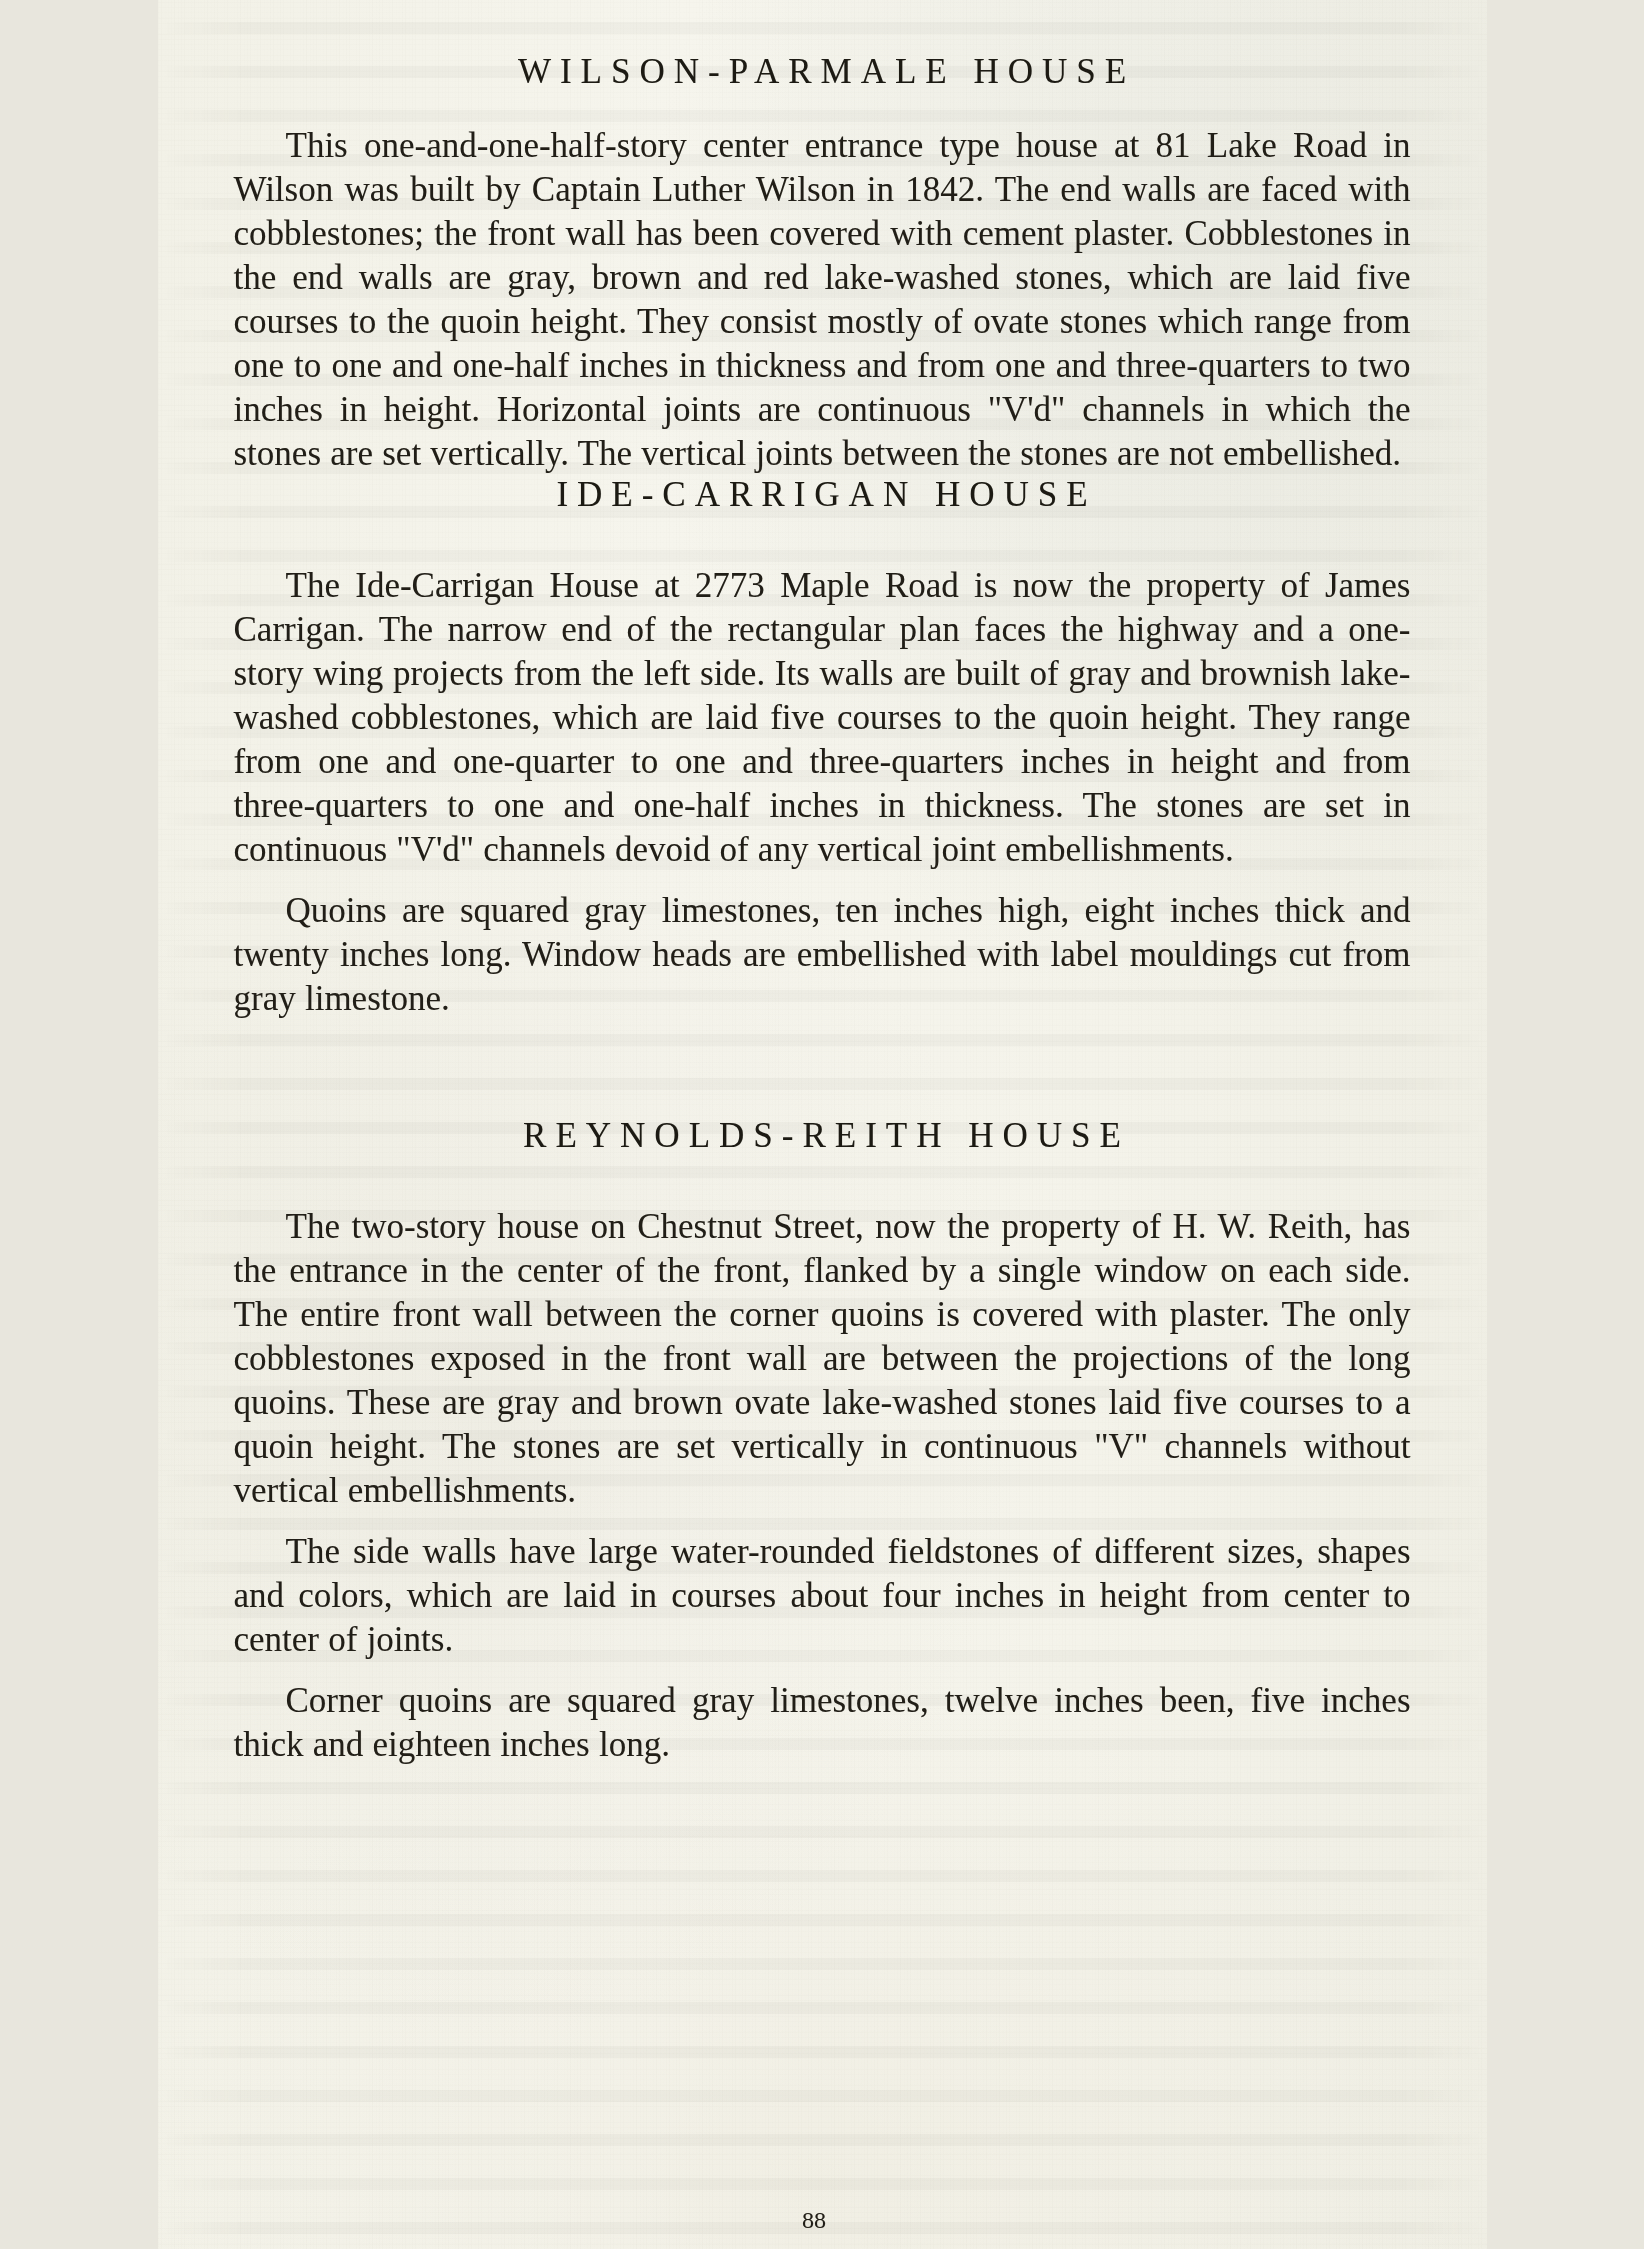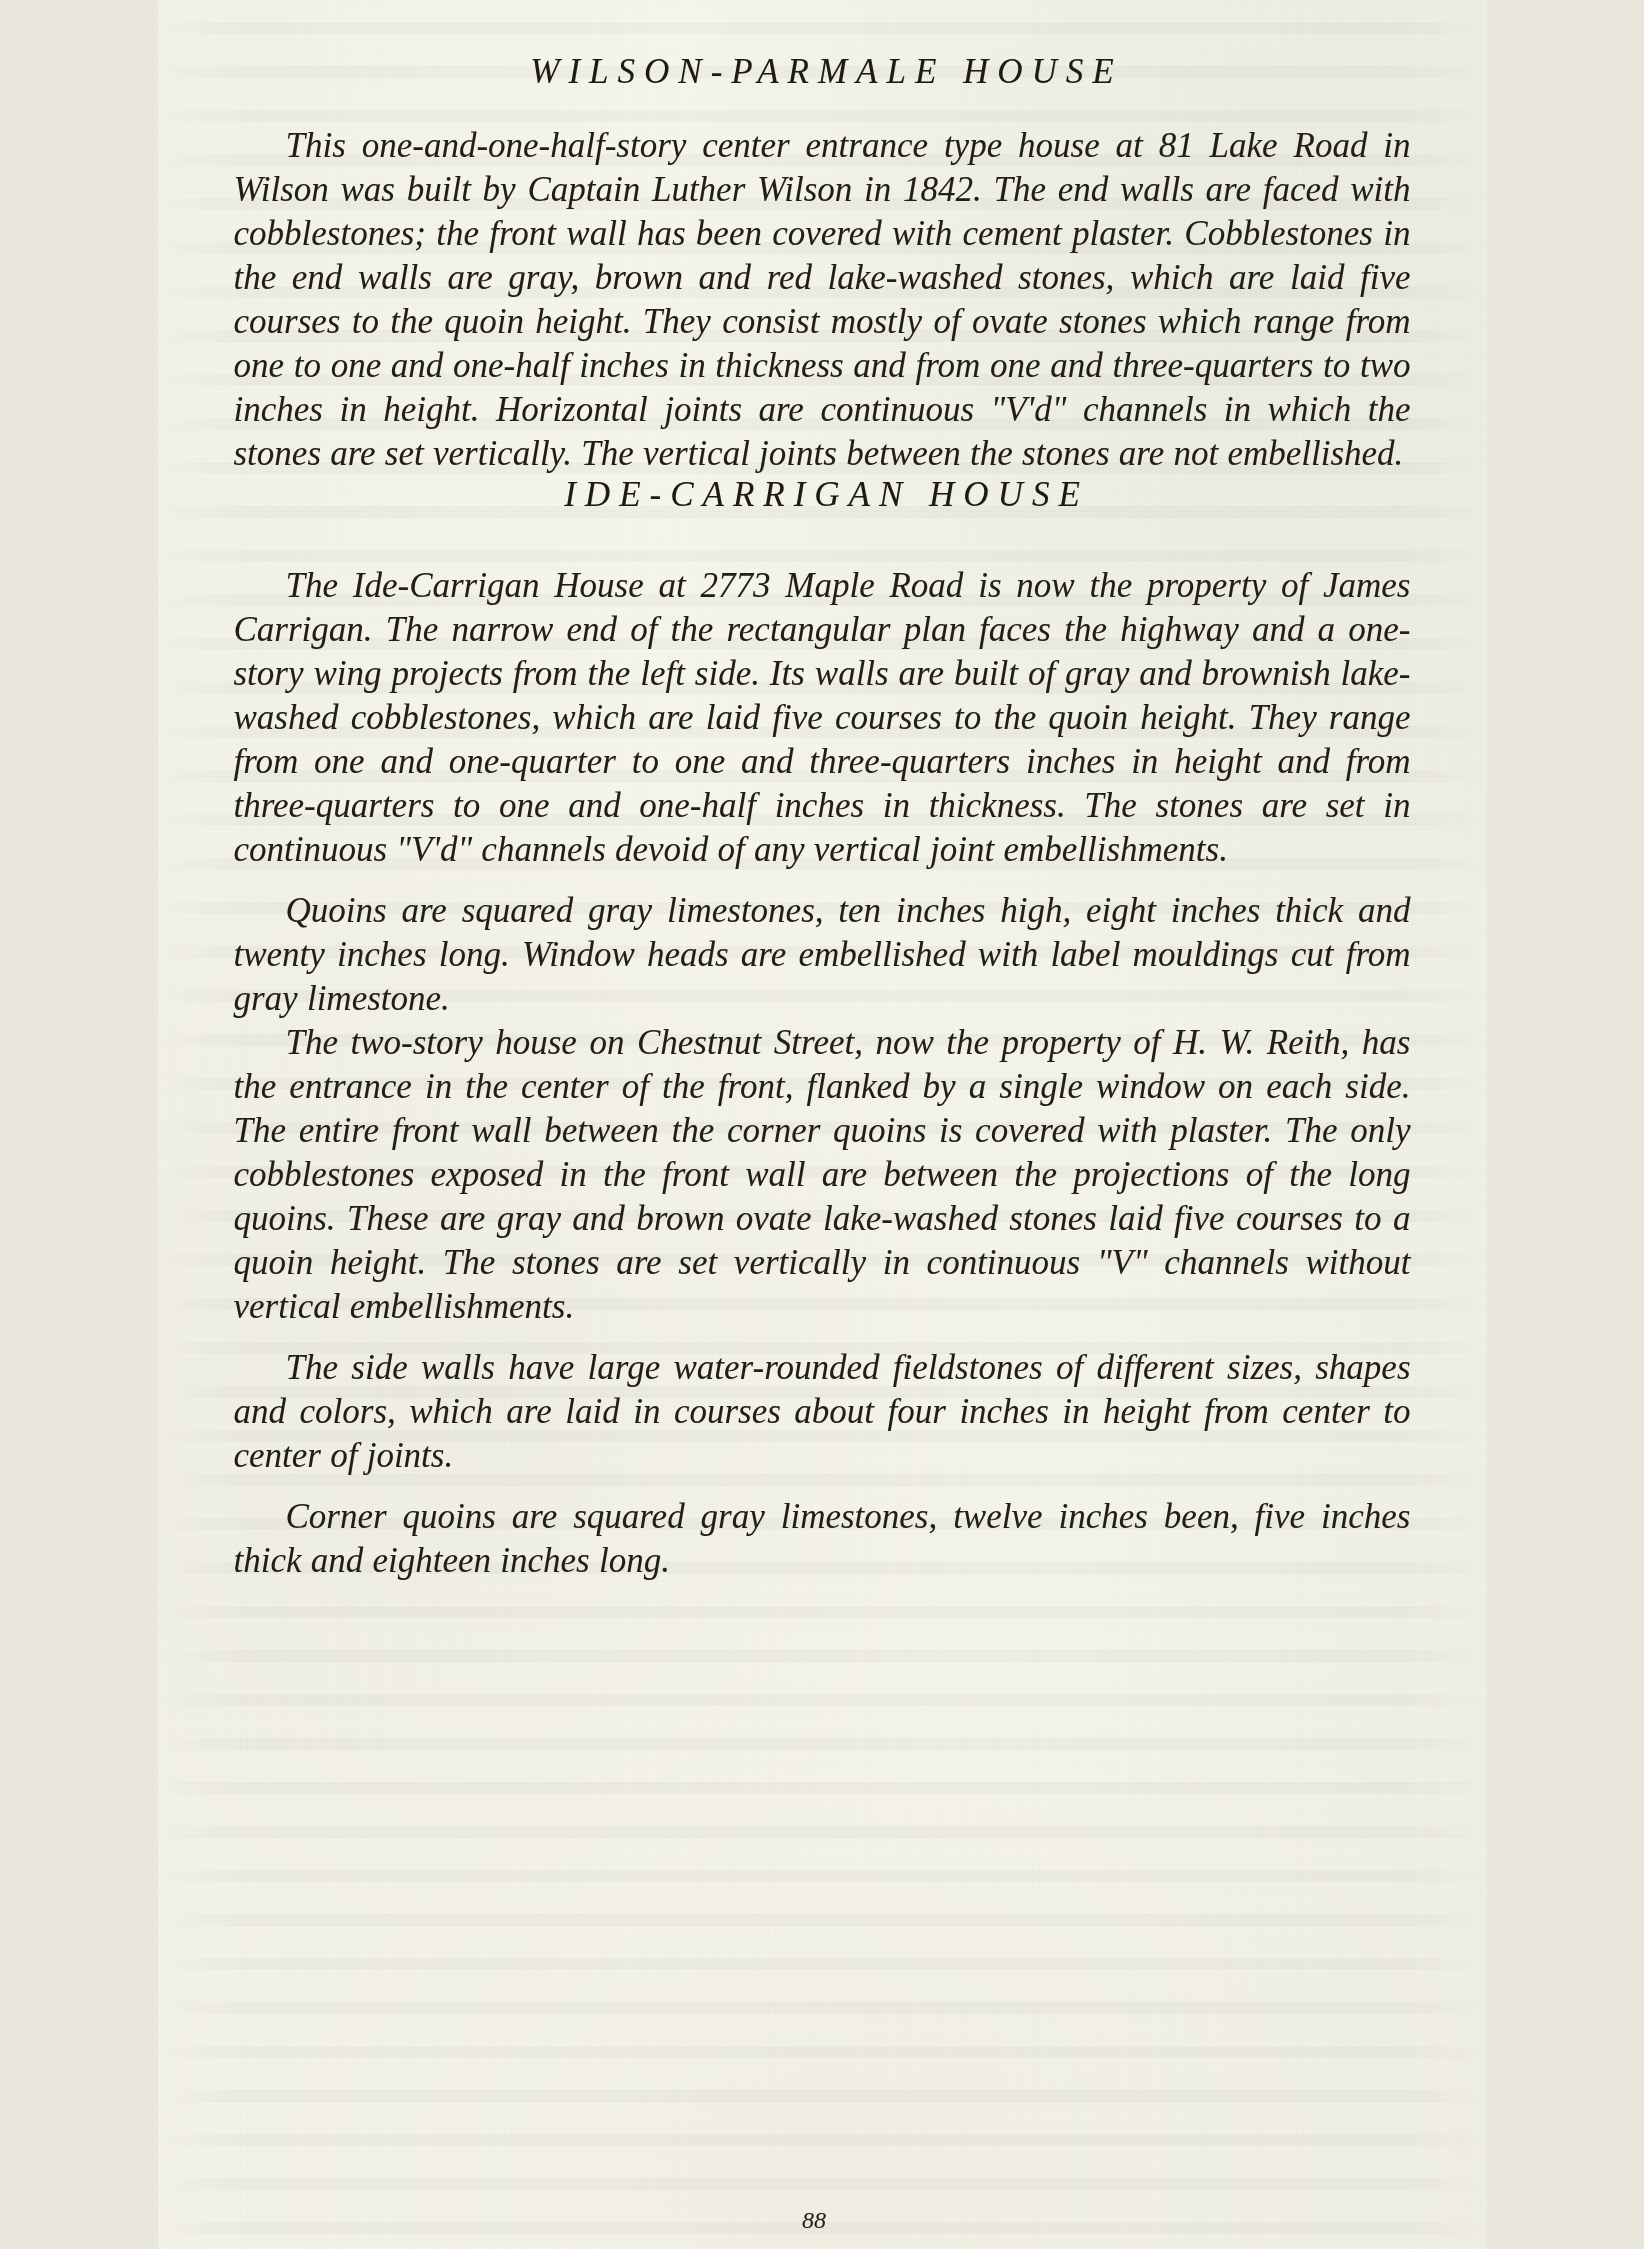--- a/index.html
+++ b/index.html
@@ -17,21 +17,20 @@
     background: #f5f4ec;
     background-image:
       radial-gradient(ellipse 60% 45% at 78% 14%, rgba(205,210,205,0.22) 0%, rgba(205,210,205,0) 70%),
       radial-gradient(ellipse 55% 40% at 25% 62%, rgba(212,208,195,0.18) 0%, rgba(212,208,195,0) 72%),
       radial-gradient(ellipse 70% 30% at 50% 97%, rgba(236,233,220,0.5) 0%, rgba(236,233,220,0) 75%),
       linear-gradient(92deg, #f2f1e7 0%, #f6f5ed 38%, #f4f3ea 70%, #efeee4 100%);
     box-sizing: border-box;
     overflow: hidden;
     font-family: "Liberation Serif", "DejaVu Serif", serif;
     color: #201d16;
-    font-style: italic;
   }
 
   
   .page::before {
     content: "";
     position: absolute;
     inset: 0;
     pointer-events: none;
     background-image:
       repeating-linear-gradient(90deg, rgba(120,115,100,0.025) 0px, rgba(120,115,100,0) 1px, rgba(120,115,100,0) 3.3px),
@@ -121,20 +120,21 @@
       <p class="body-par">This one-and-one-half-story center entrance type house at 81 Lake Road in Wilson was built by Captain Luther Wilson in 1842. The end walls are faced with cobblestones; the front wall has been covered with cement plaster. Cobblestones in the end walls are gray, brown and red lake-washed stones, which are laid five courses to the quoin height. They consist mostly of ovate stones which range from one to one and one-half inches in thickness and from one and three-quarters to two inches in height. Horizontal joints are continuous "V'd" channels in which the stones are set vertically. The vertical joints between the stones are not embellished.</p>
     </section>
 
     <section>
       <h1 class="section-heading heading-second">IDE-CARRIGAN HOUSE</h1>
       <p class="body-par">The Ide-Carrigan House at 2773 Maple Road is now the property of James Carrigan. The narrow end of the rectangular plan faces the highway and a one-story wing projects from the left side. Its walls are built of gray and brownish lake-washed cobblestones, which are laid five courses to the quoin height. They range from one and one-quarter to one and three-quarters inches in height and from three-quarters to one and one-half inches in thickness. The stones are set in continuous "V'd" channels devoid of any vertical joint embellishments.</p>
       <p class="body-par">Quoins are squared gray limestones, ten inches high, eight inches thick and twenty inches long. Window heads are embellished with label mouldings cut from gray limestone.</p>
     </section>
 
     <section>
+      <h1 class="section-heading heading-third">REYNOLDS-REITH HOUSE</h1>
       <p class="body-par">The two-story house on Chestnut Street, now the property of H. W. Reith, has the entrance in the center of the front, flanked by a single window on each side. The entire front wall between the corner quoins is covered with plaster. The only cobblestones exposed in the front wall are between the projections of the long quoins. These are gray and brown ovate lake-washed stones laid five courses to a quoin height. The stones are set vertically in continuous "V" channels without vertical embellishments.</p>
       <p class="body-par">The side walls have large water-rounded fieldstones of different sizes, shapes and colors, which are laid in courses about four inches in height from center to center of joints.</p>
       <p class="body-par">Corner quoins are squared gray limestones, twelve inches been, five inches thick and eighteen inches long.</p>
     </section>
 
   </div>
 
   <div class="page-number">88</div>
 
 </div>

